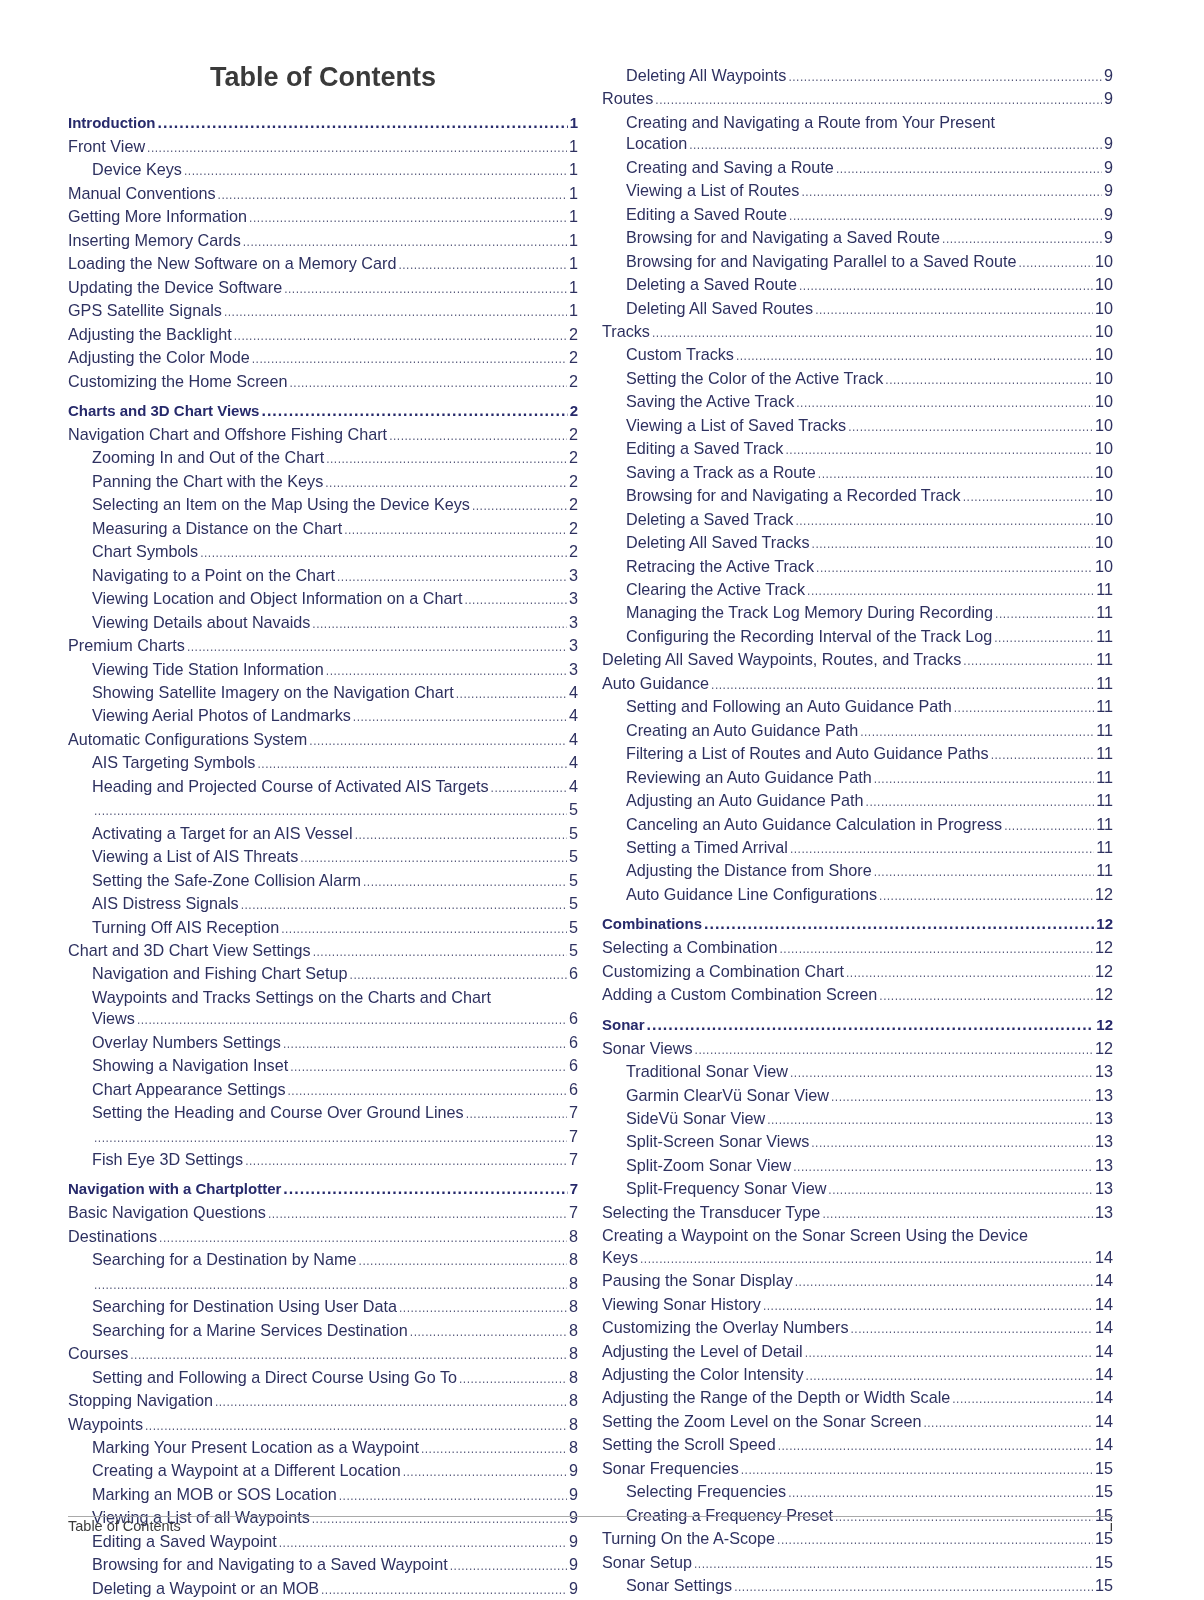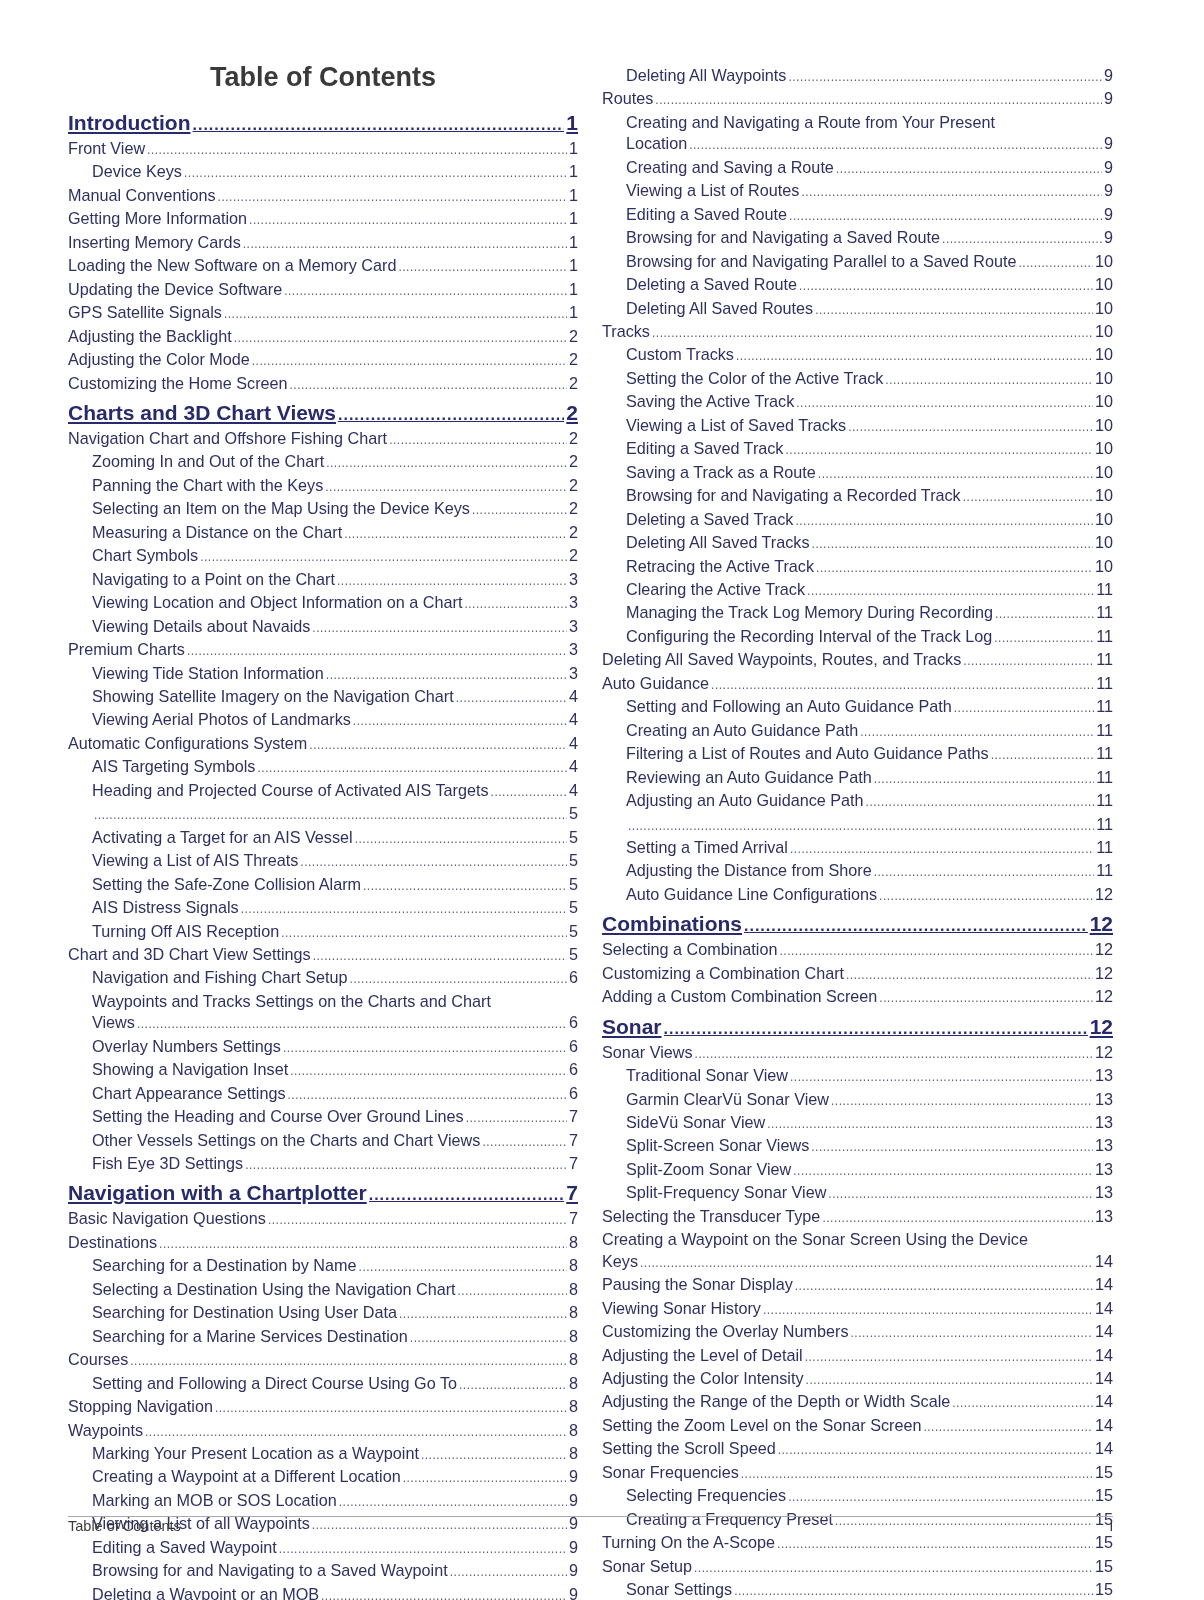--- a/index.html
+++ b/index.html
@@ -12,22 +12,22 @@
     .col-right { left: 602px; top: 65px; width: 511px; }
     .entry { position: relative; font-size: 16.2px; line-height: 21.45px; color: #2e3160; }
     .entry .row { display: flex; align-items: baseline; }
     .entry .txt { white-space: nowrap; flex: 0 0 auto; }
     .entry .dots { flex: 1 1 auto; overflow: hidden; white-space: nowrap; margin: 0 2px;
                    color: #55587a; letter-spacing: 0.5px; font-size: 12px; }
     .entry .dots::after { content: "....................................................................................................................................................................................................................................................................."; }
     .entry .pg { flex: 0 0 auto; text-align: right; }
     .entry.l1 .row, .entry.l1 .cont { padding-left: 24px; }
     .entry .cont { white-space: nowrap; }
-    .entry.chapter { font-size: 21px; font-weight: bold; color: #272a6b; line-height: 24px;
-                     margin-top: 5px; margin-bottom: 1px; text-decoration: underline; }
+    .entry.chapter { font-size: 15px; font-weight: bold; color: #272a6b; line-height: 24px;
+                     margin-top: 5px; margin-bottom: 1px; }
     .entry.chapter .dots { font-size: 16px; letter-spacing: 1px; color: #272a6b; font-weight: bold; }
     .col-left .entry.chapter:first-child { margin-top: 0; }
     .footer-rule { position: absolute; left: 68px; width: 1045px; top: 1516px; height: 0;
                    border-top: 1.5px solid #a9a9a9; }
     .footer-left { position: absolute; left: 68px; top: 1518px; font-size: 14.5px; color: #3a3a3a; }
     .footer-right { position: absolute; right: 91px; top: 1518px; font-size: 14.5px; color: #3a3a3a; }
   </style>
 </head>
 <body>
 
@@ -323,21 +323,20 @@
     </div>
     <div class="entry l1">
       <div class="row">
         <span class="txt">Setting the Heading and Course Over Ground Lines</span>
         <span class="dots"></span>
         <span class="pg">7</span>
       </div>
     </div>
     <div class="entry l1">
       <div class="row">
-        <span class="txt">Other Vessels Settings on the Charts and Chart Views</span>
         <span class="dots"></span>
         <span class="pg">7</span>
       </div>
     </div>
     <div class="entry l1">
       <div class="row">
         <span class="txt">Fish Eye 3D Settings</span>
         <span class="dots"></span>
         <span class="pg">7</span>
       </div>
@@ -365,21 +364,20 @@
     </div>
     <div class="entry l1">
       <div class="row">
         <span class="txt">Searching for a Destination by Name</span>
         <span class="dots"></span>
         <span class="pg">8</span>
       </div>
     </div>
     <div class="entry l1">
       <div class="row">
-        <span class="txt">Selecting a Destination Using the Navigation Chart</span>
         <span class="dots"></span>
         <span class="pg">8</span>
       </div>
     </div>
     <div class="entry l1">
       <div class="row">
         <span class="txt">Searching for Destination Using User Data</span>
         <span class="dots"></span>
         <span class="pg">8</span>
       </div>
@@ -683,20 +681,21 @@
     </div>
     <div class="entry l1">
       <div class="row">
         <span class="txt">Adjusting an Auto Guidance Path</span>
         <span class="dots"></span>
         <span class="pg">11</span>
       </div>
     </div>
     <div class="entry l1">
       <div class="row">
+        <span class="txt">Canceling an Auto Guidance Calculation in Progress</span>
         <span class="dots"></span>
         <span class="pg">11</span>
       </div>
     </div>
     <div class="entry l1">
       <div class="row">
         <span class="txt">Setting a Timed Arrival</span>
         <span class="dots"></span>
         <span class="pg">11</span>
       </div>

